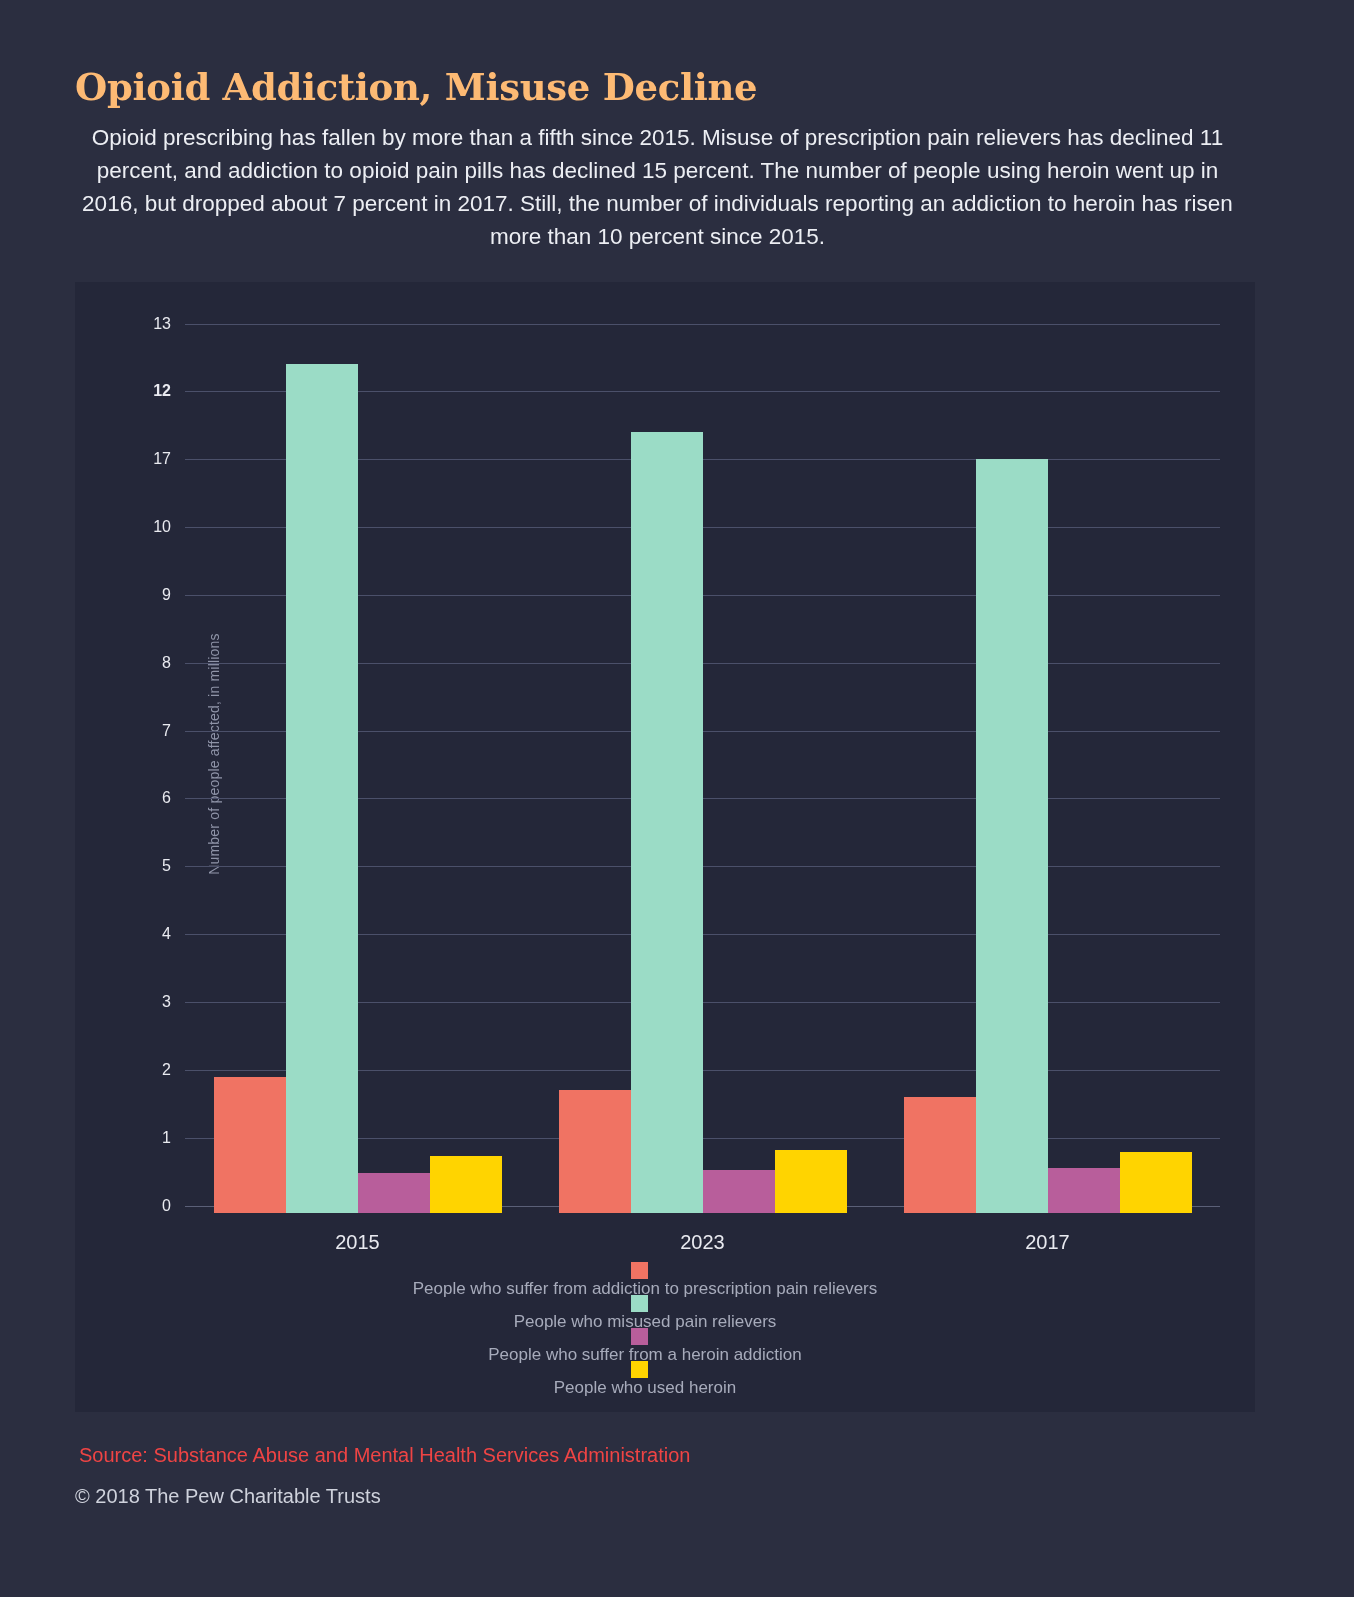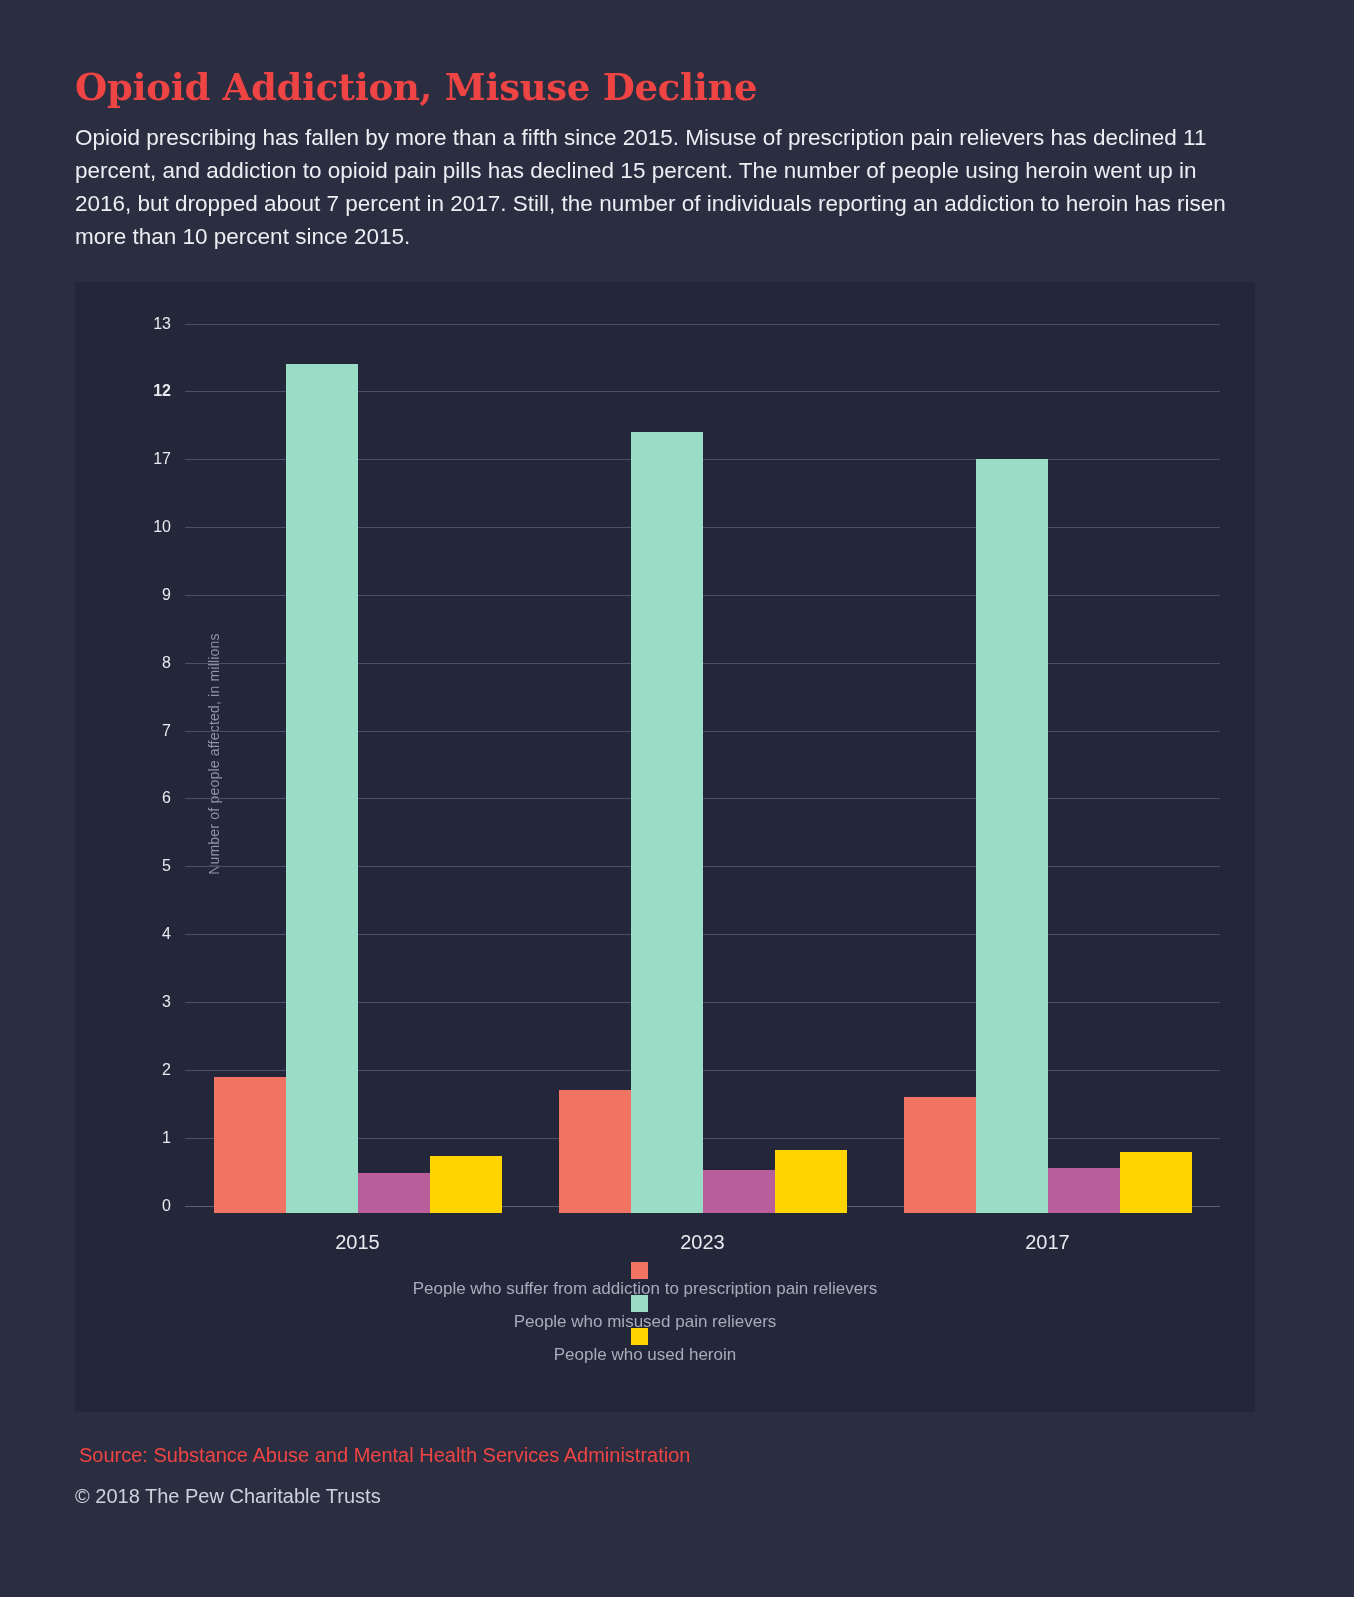--- a/index.html
+++ b/index.html
@@ -17,33 +17,34 @@
     position: relative;
     width: 1354px;
     height: 1597px;
     box-sizing: border-box;
     padding: 0 75px;
   }
   .title {
     font-family: "DejaVu Serif", serif;
     font-weight: bold;
     font-size: 37px;
-    color: #ef4444;
+    color: #fdba74;
     letter-spacing: -0.3px;
     padding-top: 66px;
     margin: 0;
     line-height: 1.15;
   }
   .subtitle {
     font-size: 22.5px;
     line-height: 33px;
     color: #eceef3;
     margin: 12px 0 0 0;
     max-width: 1165px;
     font-weight: 300;
+    text-align: center;
   }
   
   .panel {
     position: relative;
     margin-top: 29px;
     width: 1180px;
     height: 1130px;
     background: #242739;
     box-sizing: border-box;
   }
@@ -245,20 +246,24 @@
     <div class="legend" id="legend">
         <div class="legend-row">
           <span class="swatch" style="background: rgb(240, 115, 99);"></span>
           <span class="legend-label">People who suffer from addiction to prescription pain relievers</span>
         </div>
         <div class="legend-row">
           <span class="swatch" style="background: rgb(155, 220, 198);"></span>
           <span class="legend-label">People who misused pain relievers</span>
         </div>
         <div class="legend-row">
+          <span class="swatch" style="background: rgb(184, 94, 155);"></span>
+          <span class="legend-label">People who suffer from a heroin addiction</span>
+        </div>
+        <div class="legend-row">
           <span class="swatch" style="background: rgb(255, 212, 0);"></span>
           <span class="legend-label">People who used heroin</span>
         </div>
       </div>
 
   </div>
 
   <div class="footer">
     <p class="source">Source: Substance Abuse and Mental Health Services Administration</p>
     <p class="copyright">© 2018 The Pew Charitable Trusts</p>

